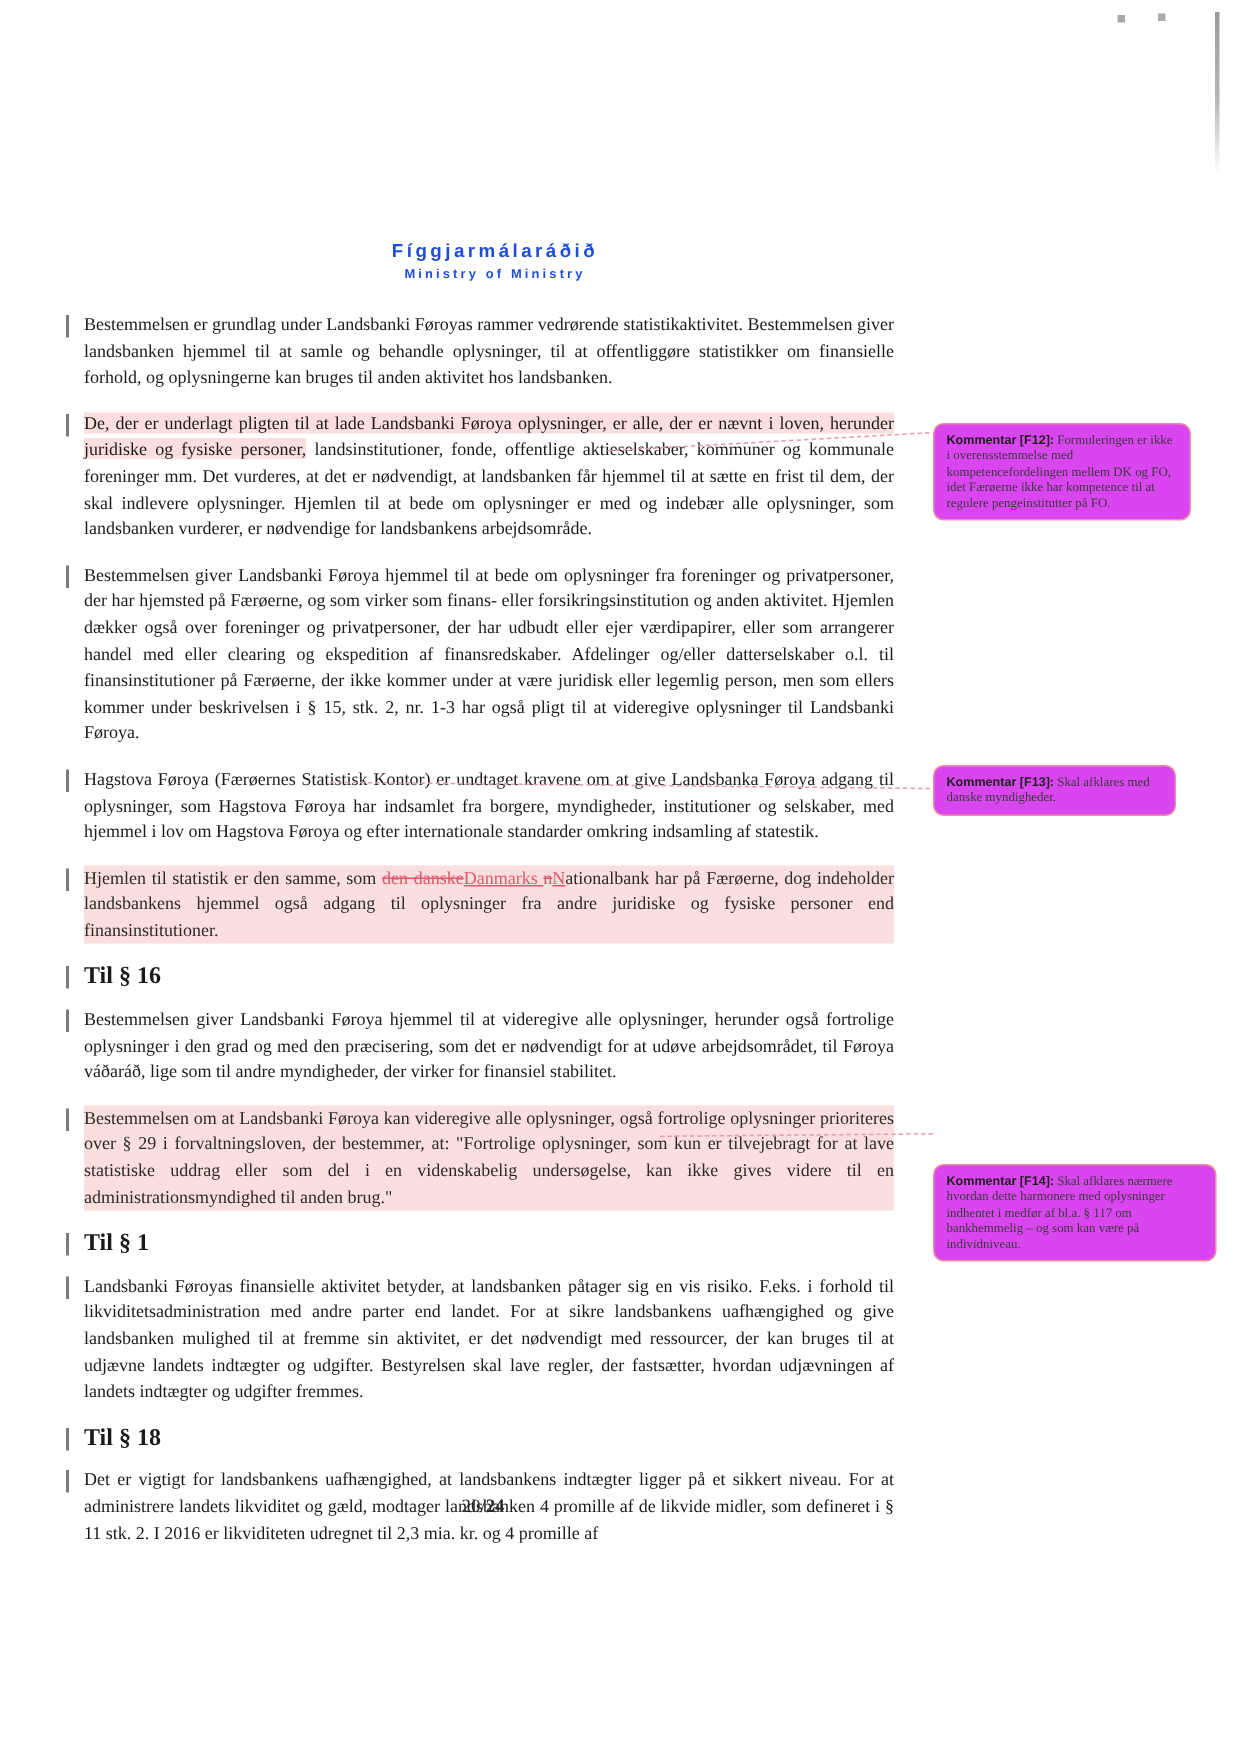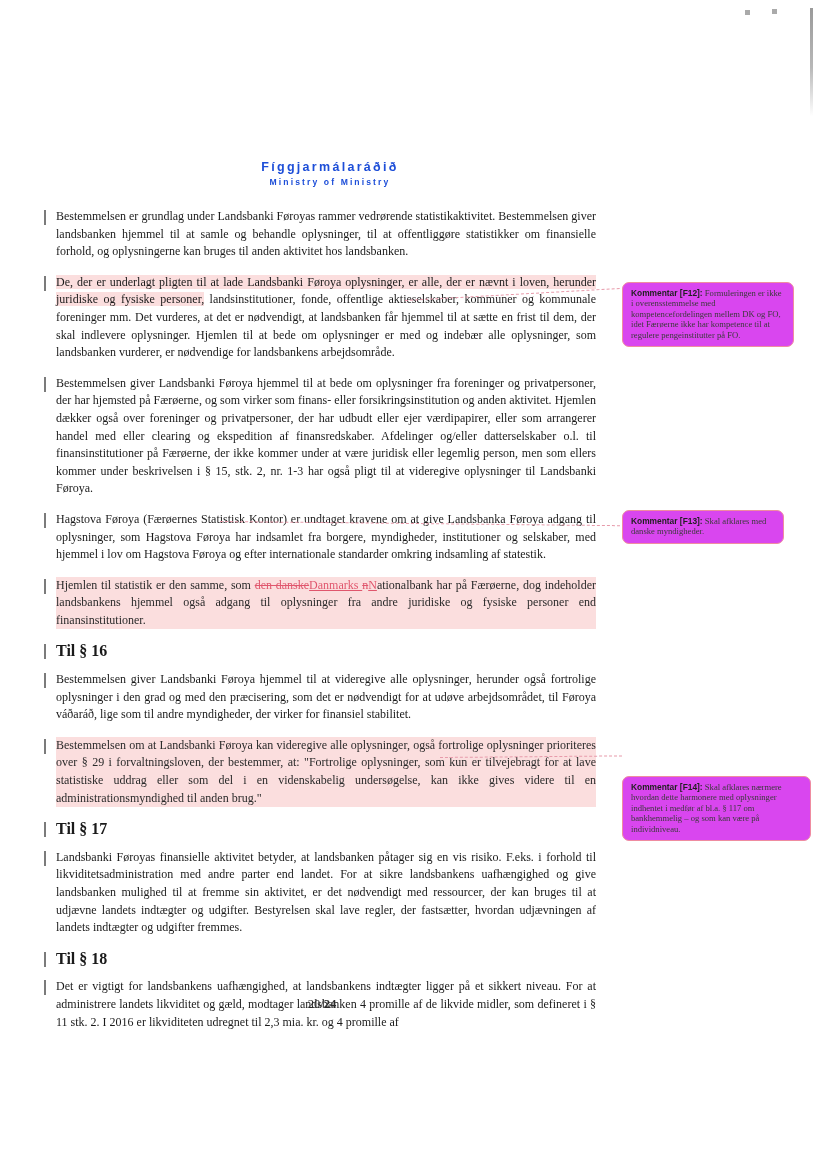--- a/index.html
+++ b/index.html
@@ -198,21 +198,21 @@
     <h3 class="heading changed">Til § 16</h3>
 
     <p class="para changed">
       <span>Bestemmelsen giver Landsbanki Føroya hjemmel til at videregive alle oplysninger, herunder også fortrolige oplysninger i den grad og med den præcisering, som det er nødvendigt for at udøve arbejdsområdet, til Føroya váðaráð, lige som til andre myndigheder, der virker for finansiel stabilitet.</span>
     </p>
 
     <p class="para hl-block changed">
       <span>Bestemmelsen om at Landsbanki Føroya kan videregive alle oplysninger, også fortrolige oplysninger prioriteres over § 29 i forvaltningsloven, der bestemmer, at: "Fortrolige oplysninger, som kun er tilvejebragt for at lave statistiske uddrag eller som del i en videnskabelig undersøgelse, kan ikke gives videre til en administrationsmyndighed til anden brug."</span>
     </p>
 
-    <h3 class="heading changed">Til § 17</h3>
+    <h3 class="heading changed">Til § 1</h3>
 
     <p class="para changed">
       <span>Landsbanki Føroyas finansielle aktivitet betyder, at landsbanken påtager sig en vis risiko. F.eks. i forhold til likviditetsadministration med andre parter end landet. For at sikre landsbankens uafhængighed og give landsbanken mulighed til at fremme sin aktivitet, er det nødvendigt med ressourcer, der kan bruges til at udjævne landets indtægter og udgifter. Bestyrelsen skal lave regler, der fastsætter, hvordan udjævningen af landets indtægter og udgifter fremmes.</span>
     </p>
 
     <h3 class="heading changed">Til § 18</h3>
 
     <p class="para changed">
       <span>Det er vigtigt for landsbankens uafhængighed, at landsbankens indtægter ligger på et sikkert niveau. For at administrere landets likviditet og gæld, modtager landsbanken 4 promille af de likvide midler, som defineret i § 11 stk. 2. I 2016 er likviditeten udregnet til 2,3 mia. kr. og 4 promille af</span>
     </p>

